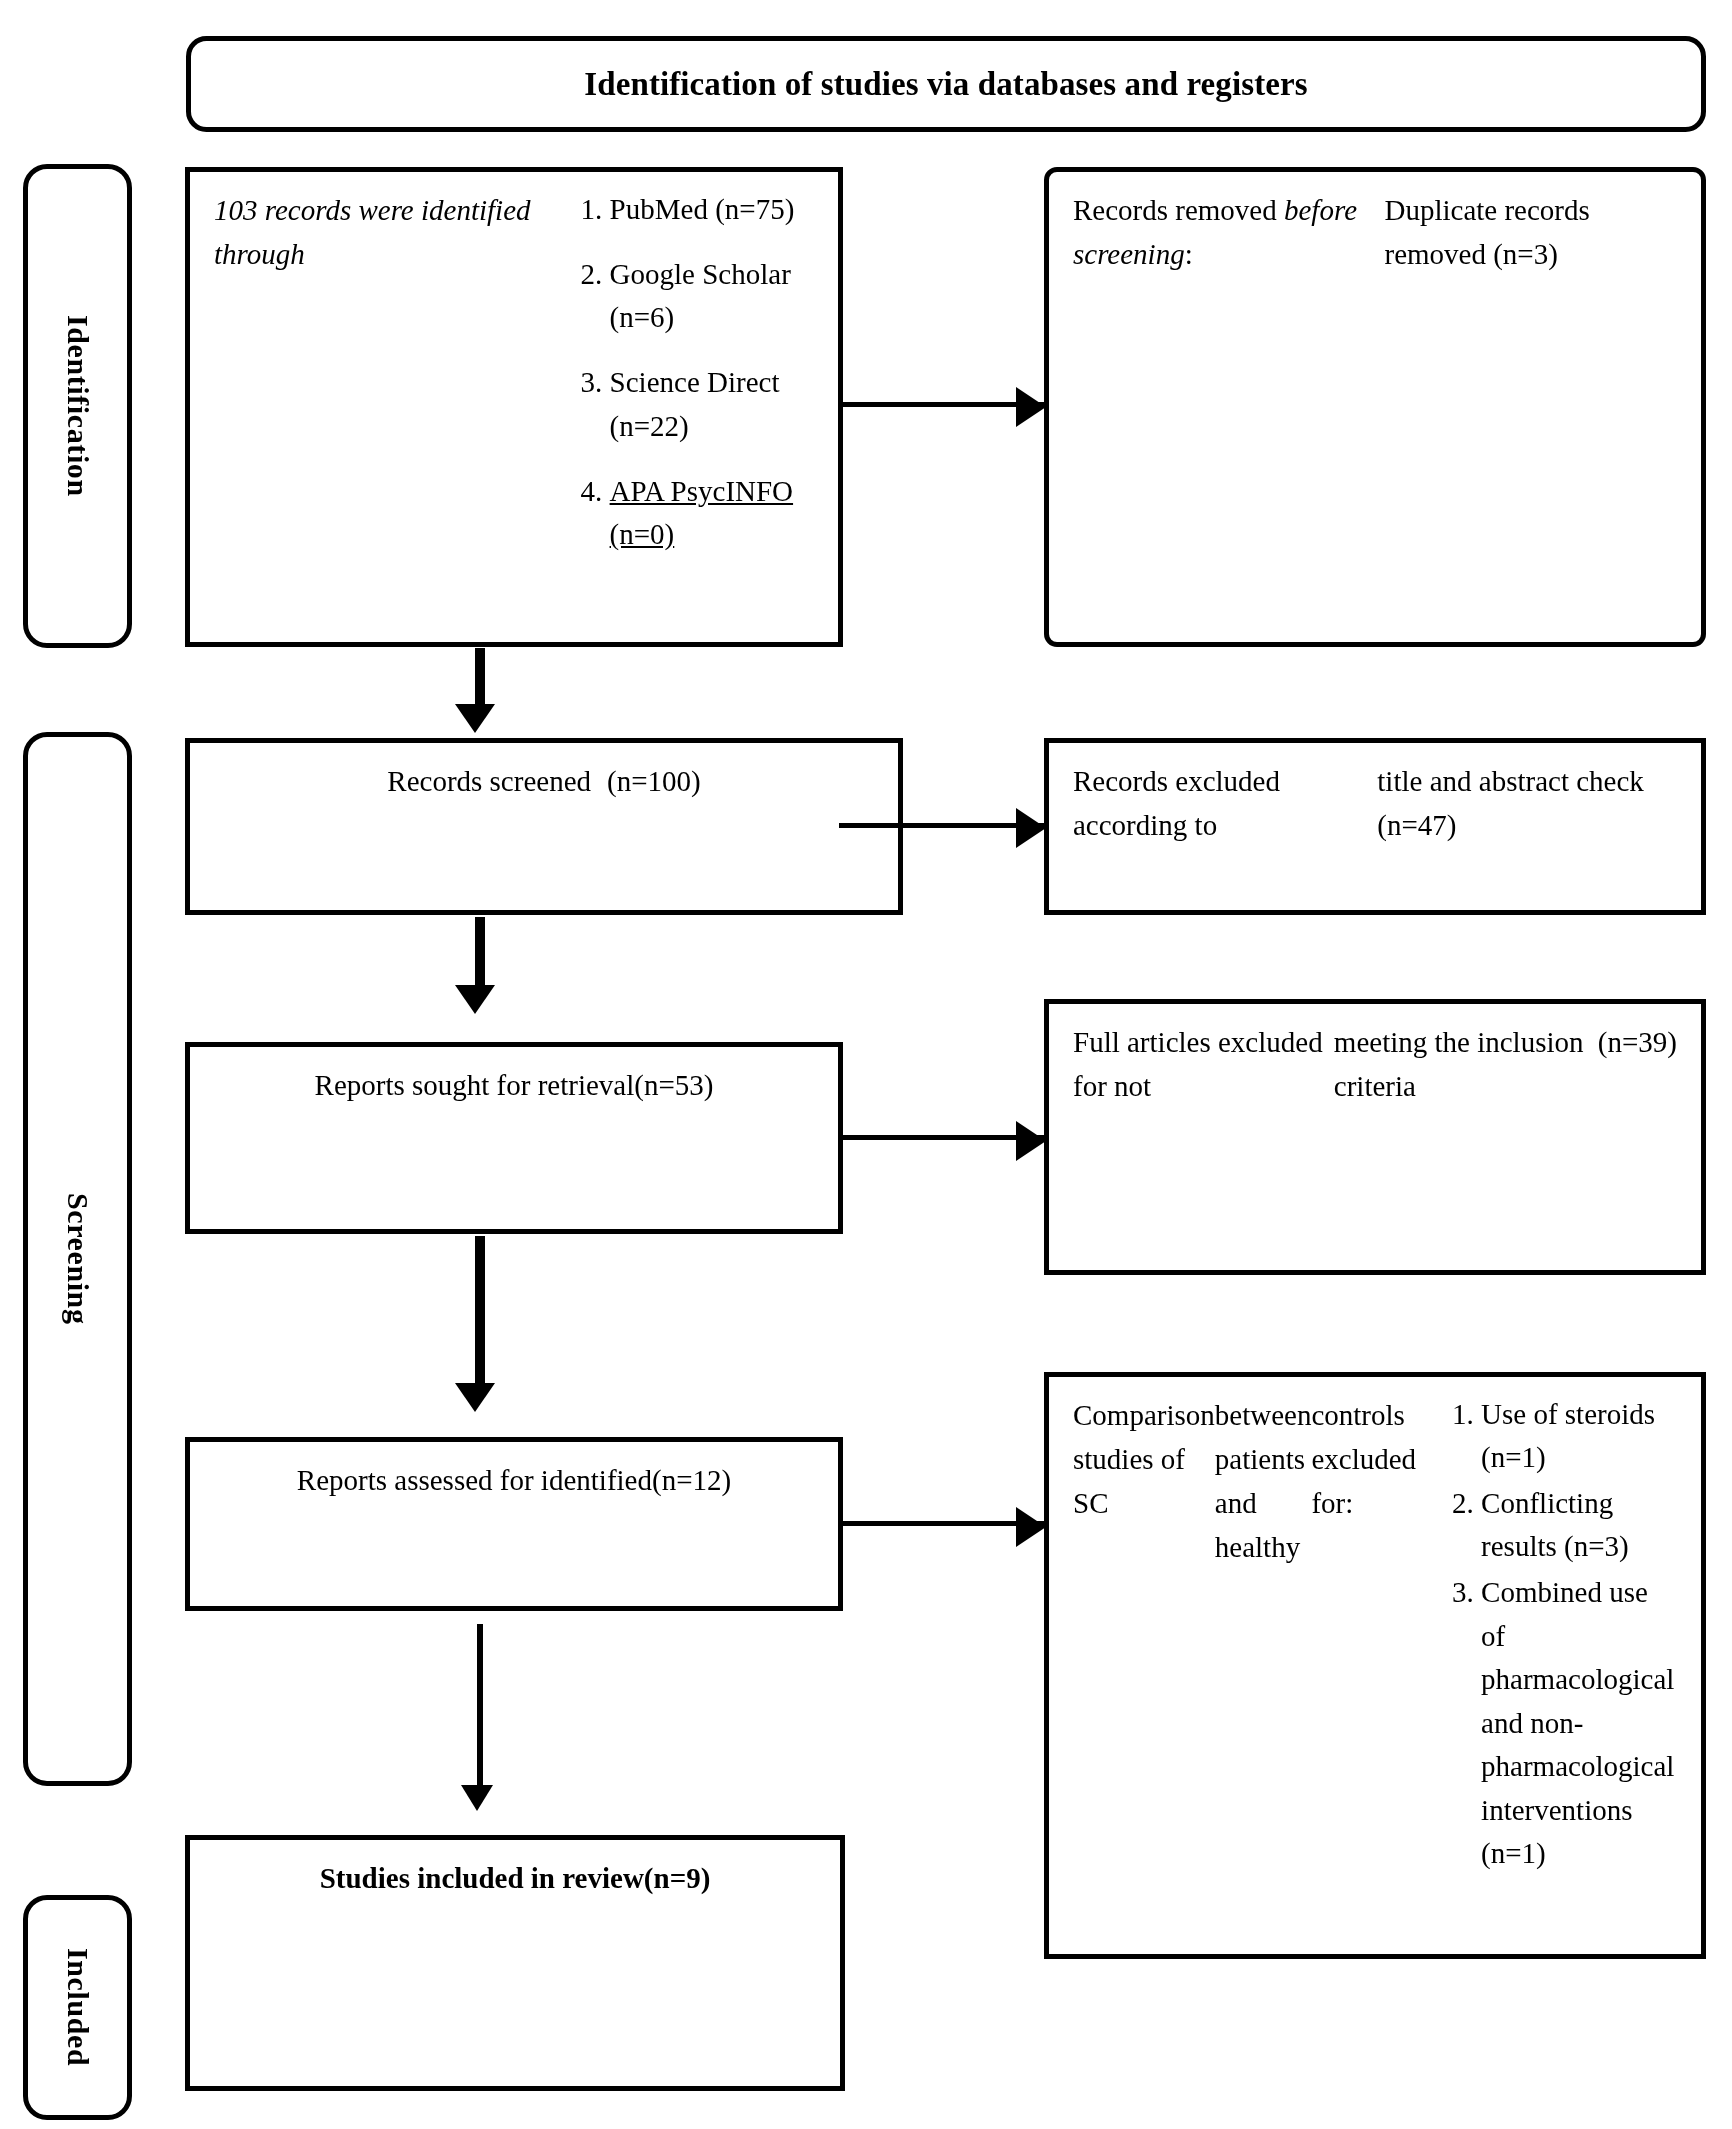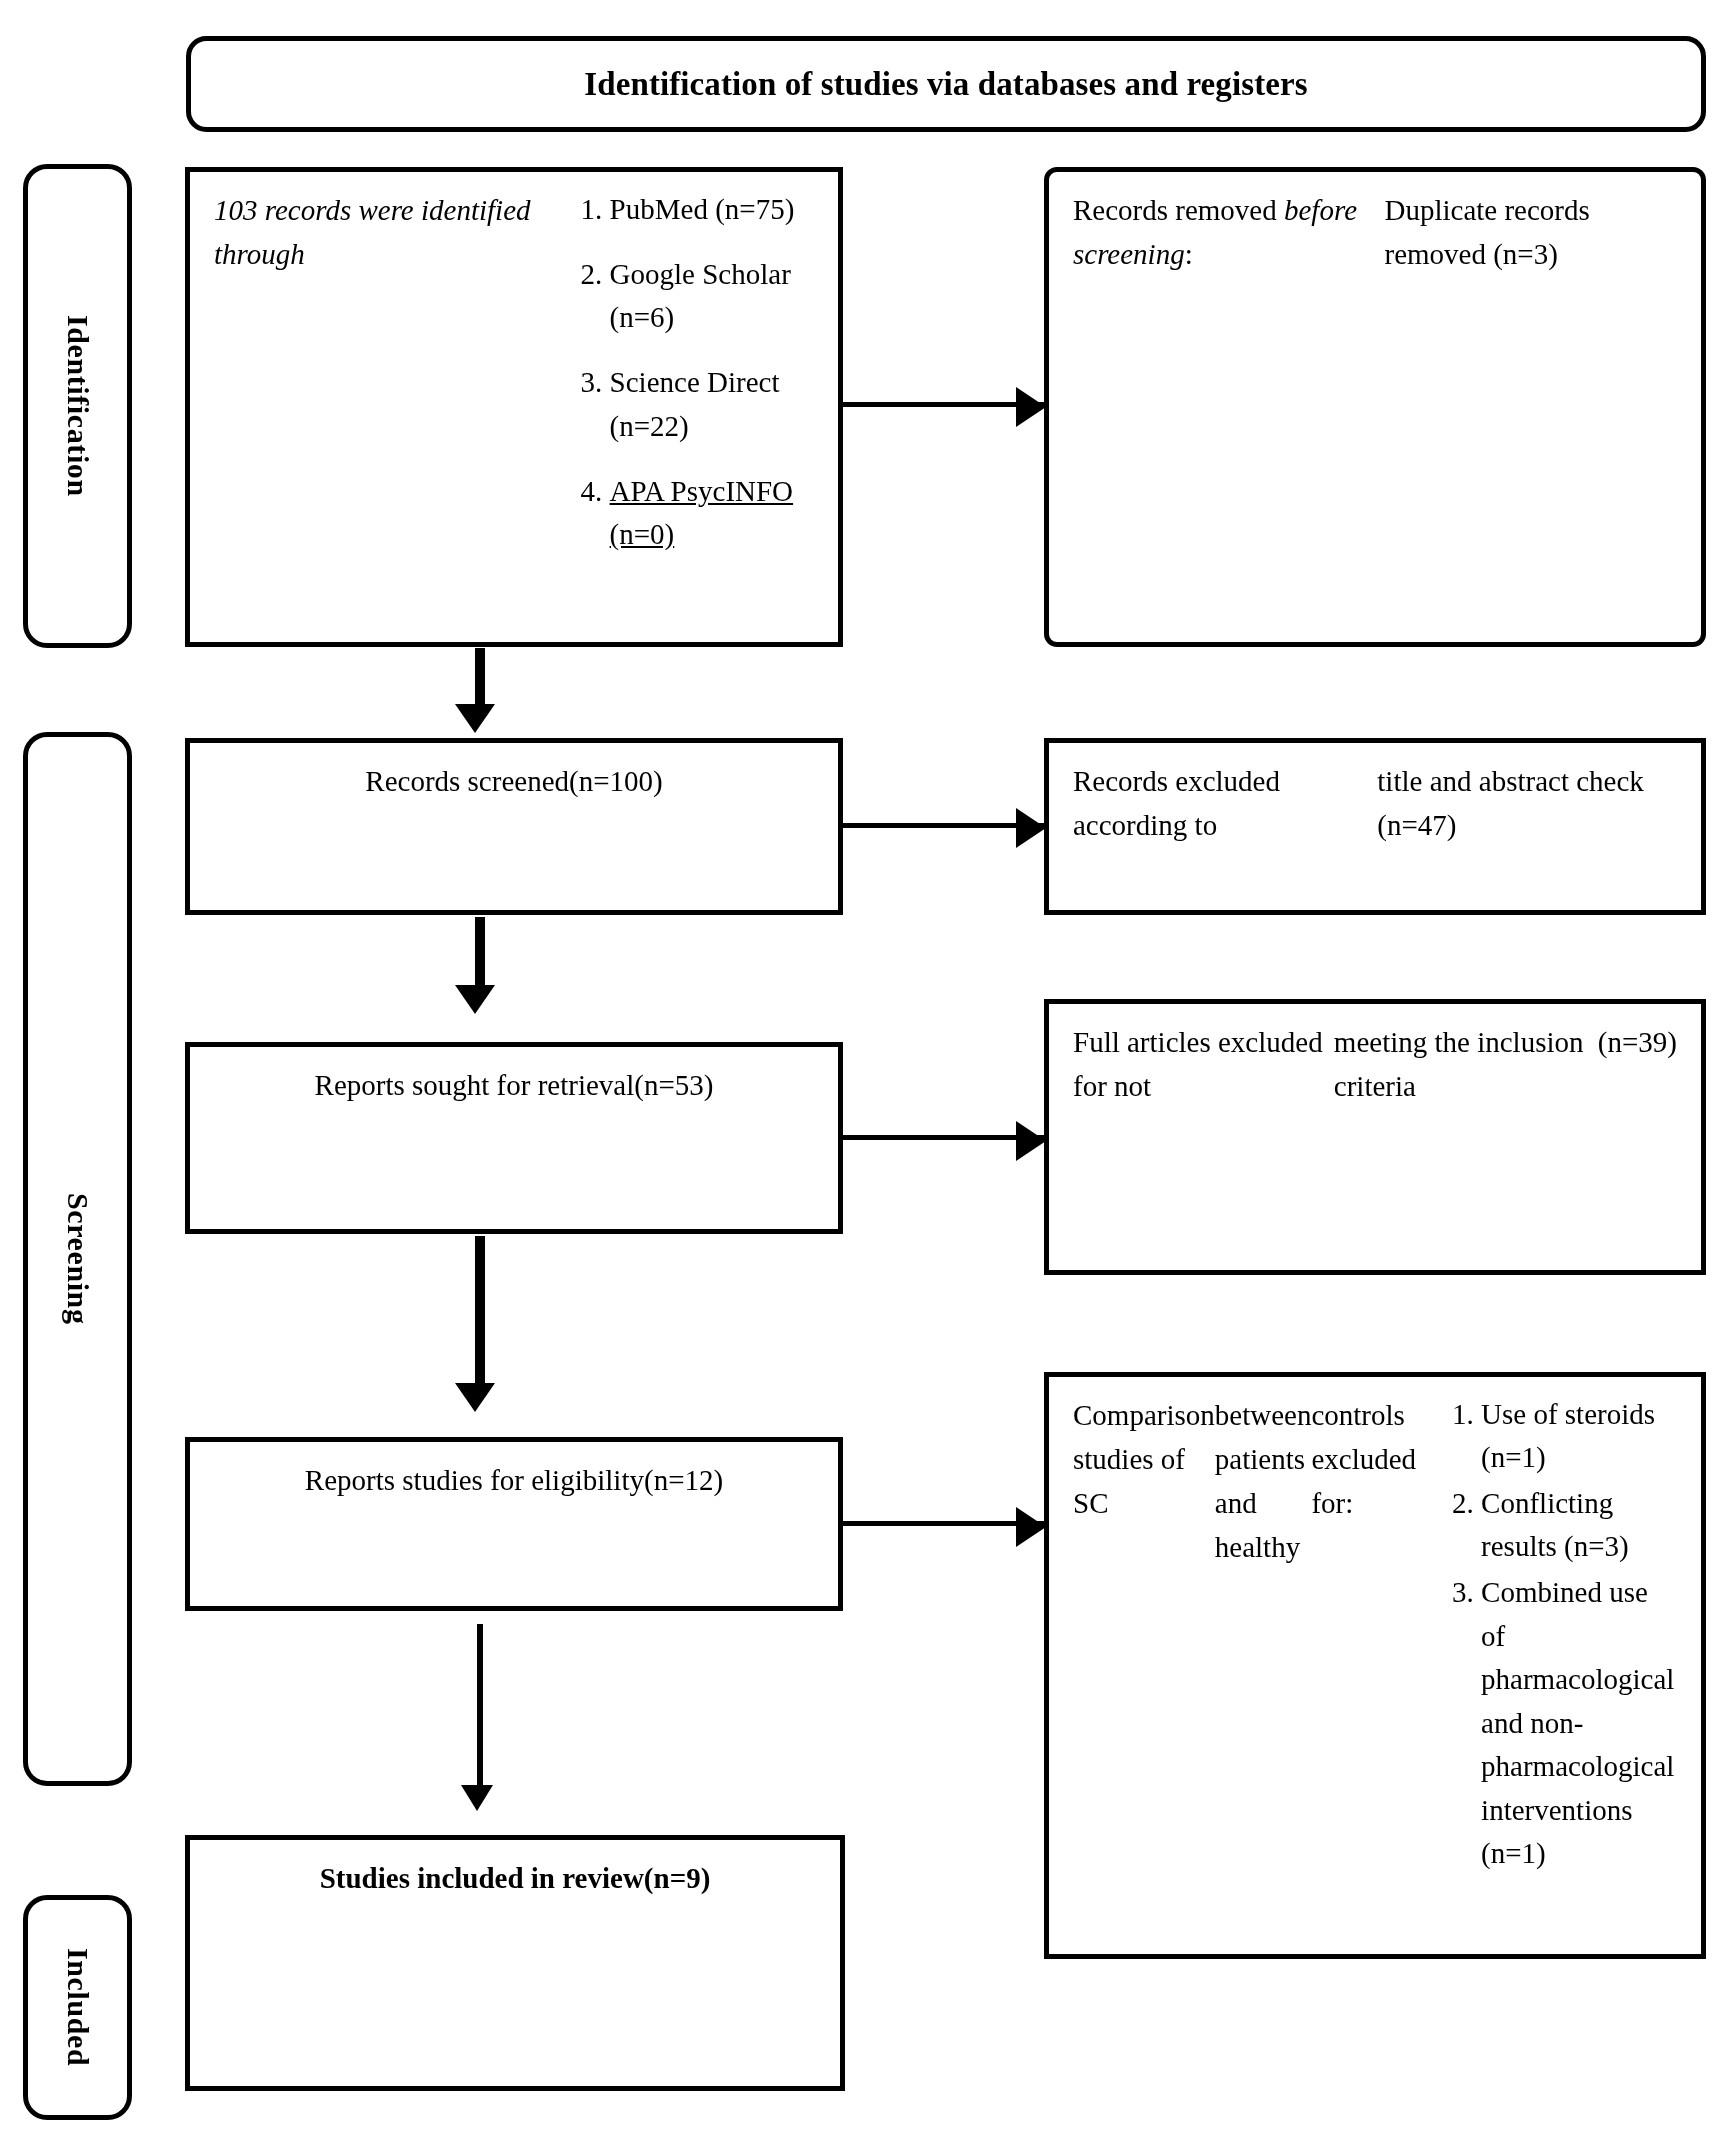--- a/index.html
+++ b/index.html
@@ -102,21 +102,21 @@
   ol.numlist li {
     font-size: 29px;
     line-height: 1.5;
   }
   ol.numlist.spaced li { margin-bottom: 21.6px; }
   ol.numlist.spaced li:last-child { margin-bottom: 12px; text-decoration: underline; }
   ol.numlist.tight li { margin-bottom: 2.4px; }
 
   
   #box-identified       { left: 185px;  top: 167px;  width: 658px; height: 480px; }
-  #box-screened         { left: 185px;  top: 738px; width: 658px; height: 177px; }
+  #box-screened         { left: 185px;  top: 738px; width: 718px; height: 177px; gap: 8px; }
   #box-sought           { left: 185px;  top: 1042px; width: 658px; height: 192px; }
   #box-eligibility      { left: 185px;  top: 1437px; width: 658px; height: 174px; }
   #box-included         { left: 185px;  top: 1835px; width: 660px; height: 256px; }
 
   
   #box-removed          { left: 1044px; top: 167px;  width: 662px; height: 480px; border-radius: 13px; }
   #box-excluded-title   { left: 1044px; top: 738px; width: 662px; height: 177px; }
   #box-excluded-full    { left: 1044px; top: 999px; width: 662px; height: 276px; }
   #box-comparison       { left: 1044px; top: 1372px; width: 662px; height: 587px; }
 
@@ -211,21 +211,21 @@
     <p class="center">(n=100)</p>
   </div>
 
   <div class="flowbox" id="box-sought">
     <p class="center">Reports sought for retrieval</p>
     <div class="gap-sm"></div>
     <p class="center">(n=53)</p>
   </div>
 
   <div class="flowbox" id="box-eligibility">
-    <p class="center">Reports studies for eligibility</p>
+    <p class="center">Reports assessed for identified</p>
     <div class="gap-sm"></div>
     <p class="center">(n=12)</p>
   </div>
 
   <div class="flowbox" id="box-included">
     <p class="center bold">Studies included in review</p>
     <div class="gap-md"></div>
     <p class="center bold">(n=9)</p>
   </div>
 

